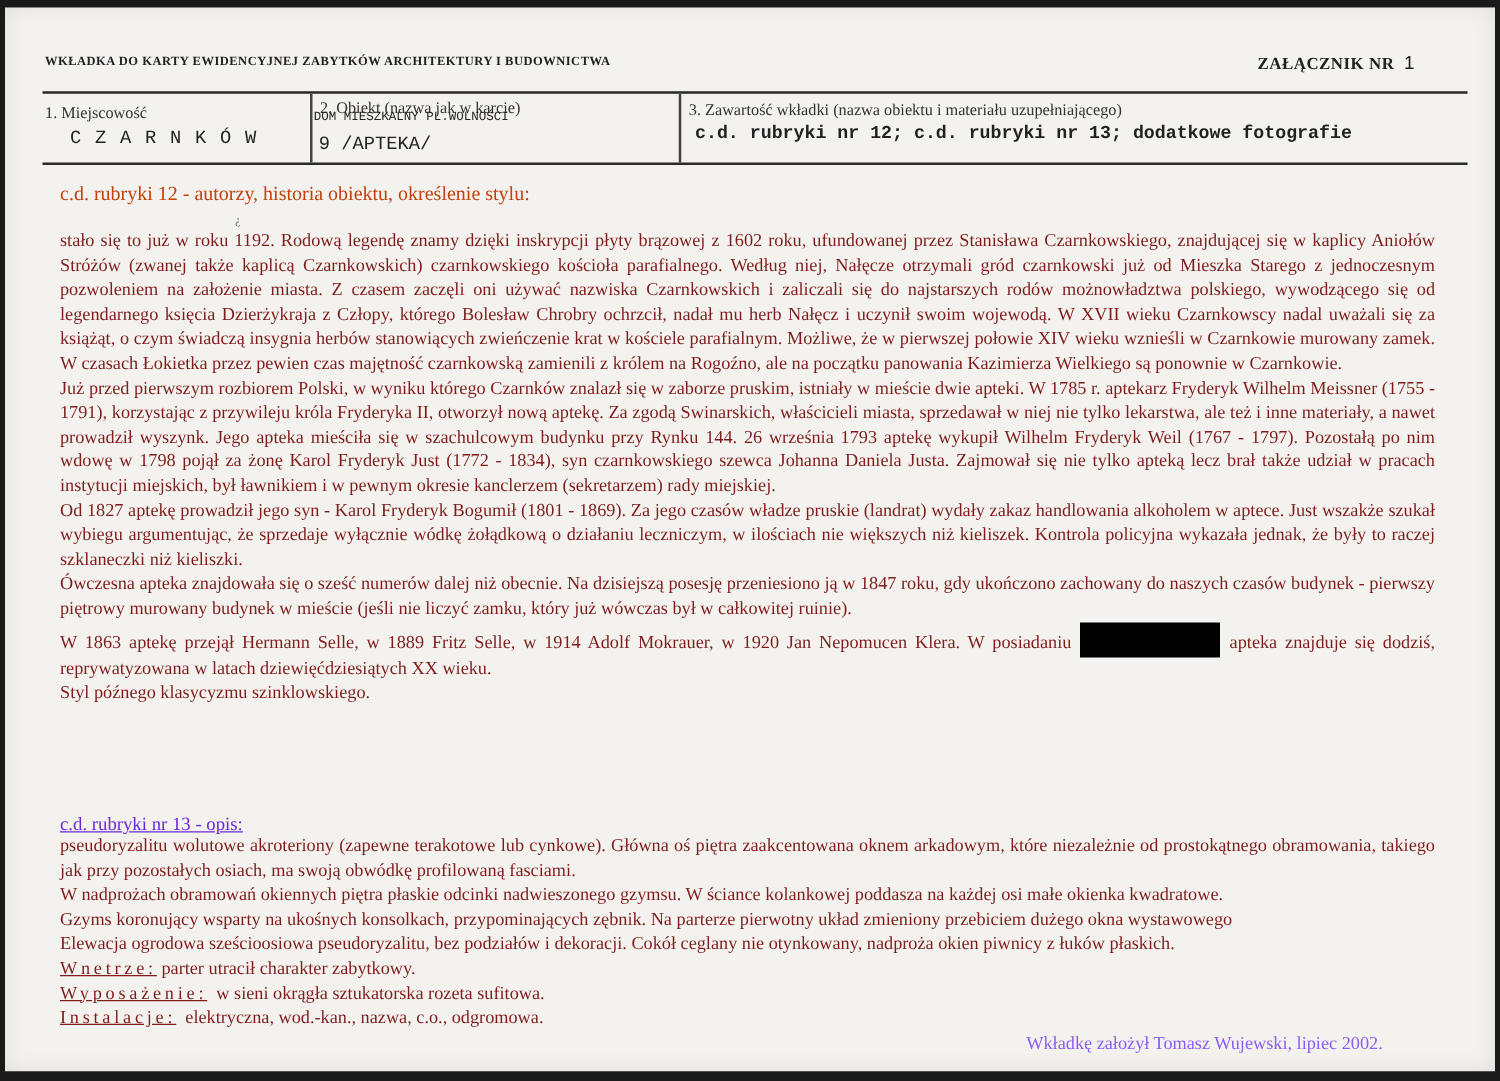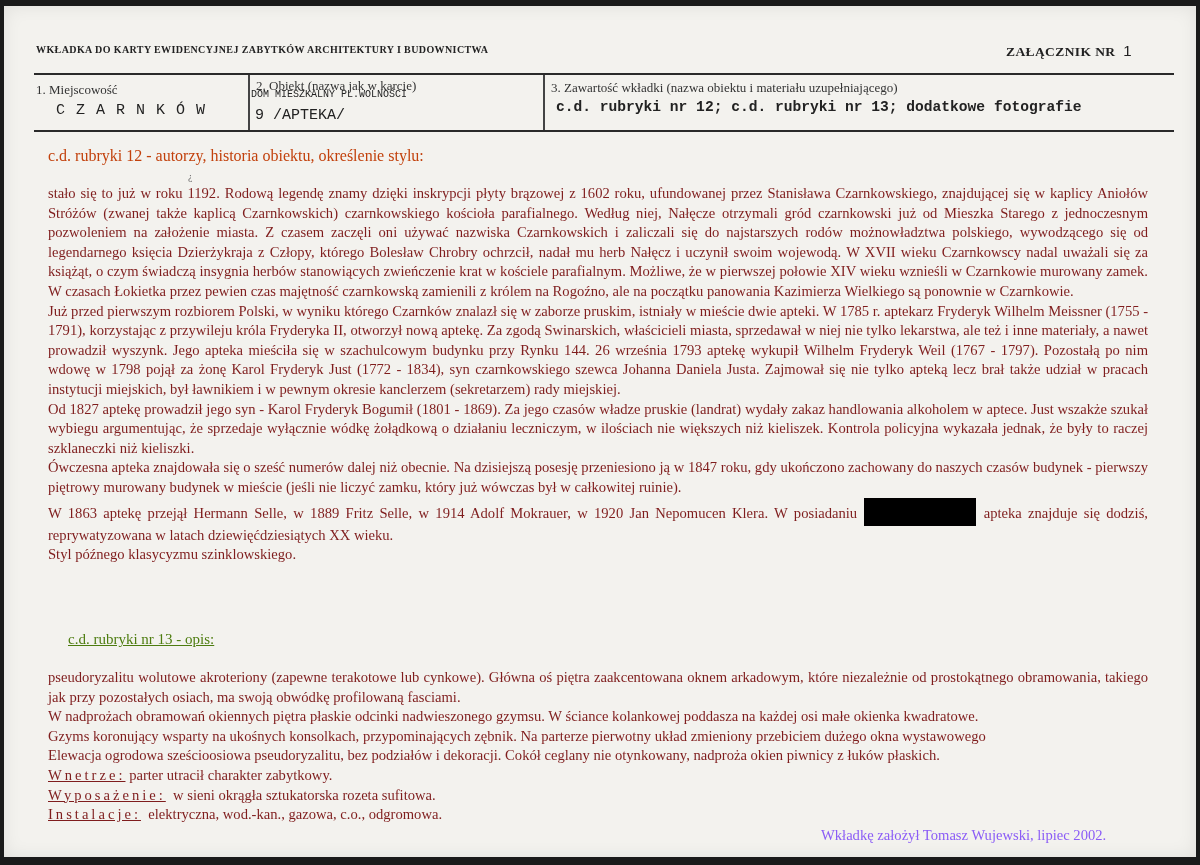--- a/index.html
+++ b/index.html
@@ -45,22 +45,22 @@
     font-size: 14.6px; line-height: 19.6px; color: #7f1d1d;
     text-align: justify;
   }
   .body-text p { margin: 0; }
   .body-text p.last-line { text-align-last: left; }
   .redacted {
     display: inline-block; width: 112px; height: 28px; background: #000;
     vertical-align: -8px; margin: 0 1px;
   }
   .section2-heading {
-    position: absolute; left: 44px; top: 625px;
-    font-size: 15px; text-decoration: underline; color: #4d7c0f; margin-left: 20px;
+    position: absolute; left: 44px; top: 646px;
+    font-size: 15px; text-decoration: underline; color: #6d28d9;
   }
   .spaced { letter-spacing: 3px; text-decoration: underline; }
   .signature {
     position: absolute; left: 817px; top: 821px;
     font-size: 14.6px; color: #8b5cf6;
   }
   .mark { position: absolute; left: 184px; top: 165px; font-size: 10px; color: #666; }
 </style>
 </head>
 <body>
@@ -111,18 +111,18 @@
     <p class="last-line">W nadprożach obramowań okiennych piętra płaskie odcinki nadwieszonego gzymsu. W ściance kolankowej poddasza na każdej osi małe okienka kwadratowe.</p>
     <p class="last-line">Gzyms koronujący wsparty na ukośnych konsolkach, przypominających zębnik. Na parterze pierwotny układ zmieniony przebiciem dużego okna wystawowego</p>
     <p class="last-line">Elewacja ogrodowa sześcioosiowa pseudoryzalitu, bez podziałów i dekoracji. Cokół ceglany nie otynkowany, nadproża okien piwnicy z łuków płaskich.</p>
     <p>
       <span class="spaced">Wnetrze:</span><span> parter utracił charakter zabytkowy.</span>
     </p>
     <p>
       <span class="spaced">Wyposażenie:</span><span style="white-space:pre">  w sieni okrągła sztukatorska rozeta sufitowa.</span>
     </p>
     <p>
-      <span class="spaced">Instalacje:</span><span style="white-space:pre">  elektryczna, wod.-kan., gazowa, c.o., odgromowa.</span>
+      <span class="spaced">Instalacje:</span><span style="white-space:pre">  elektryczna, wod.-kan., nazwa, c.o., odgromowa.</span>
     </p>
   </div>
 
   <div class="signature">Wkładkę założył Tomasz Wujewski, lipiec 2002.</div>
 </div>
 
 </body></html>

